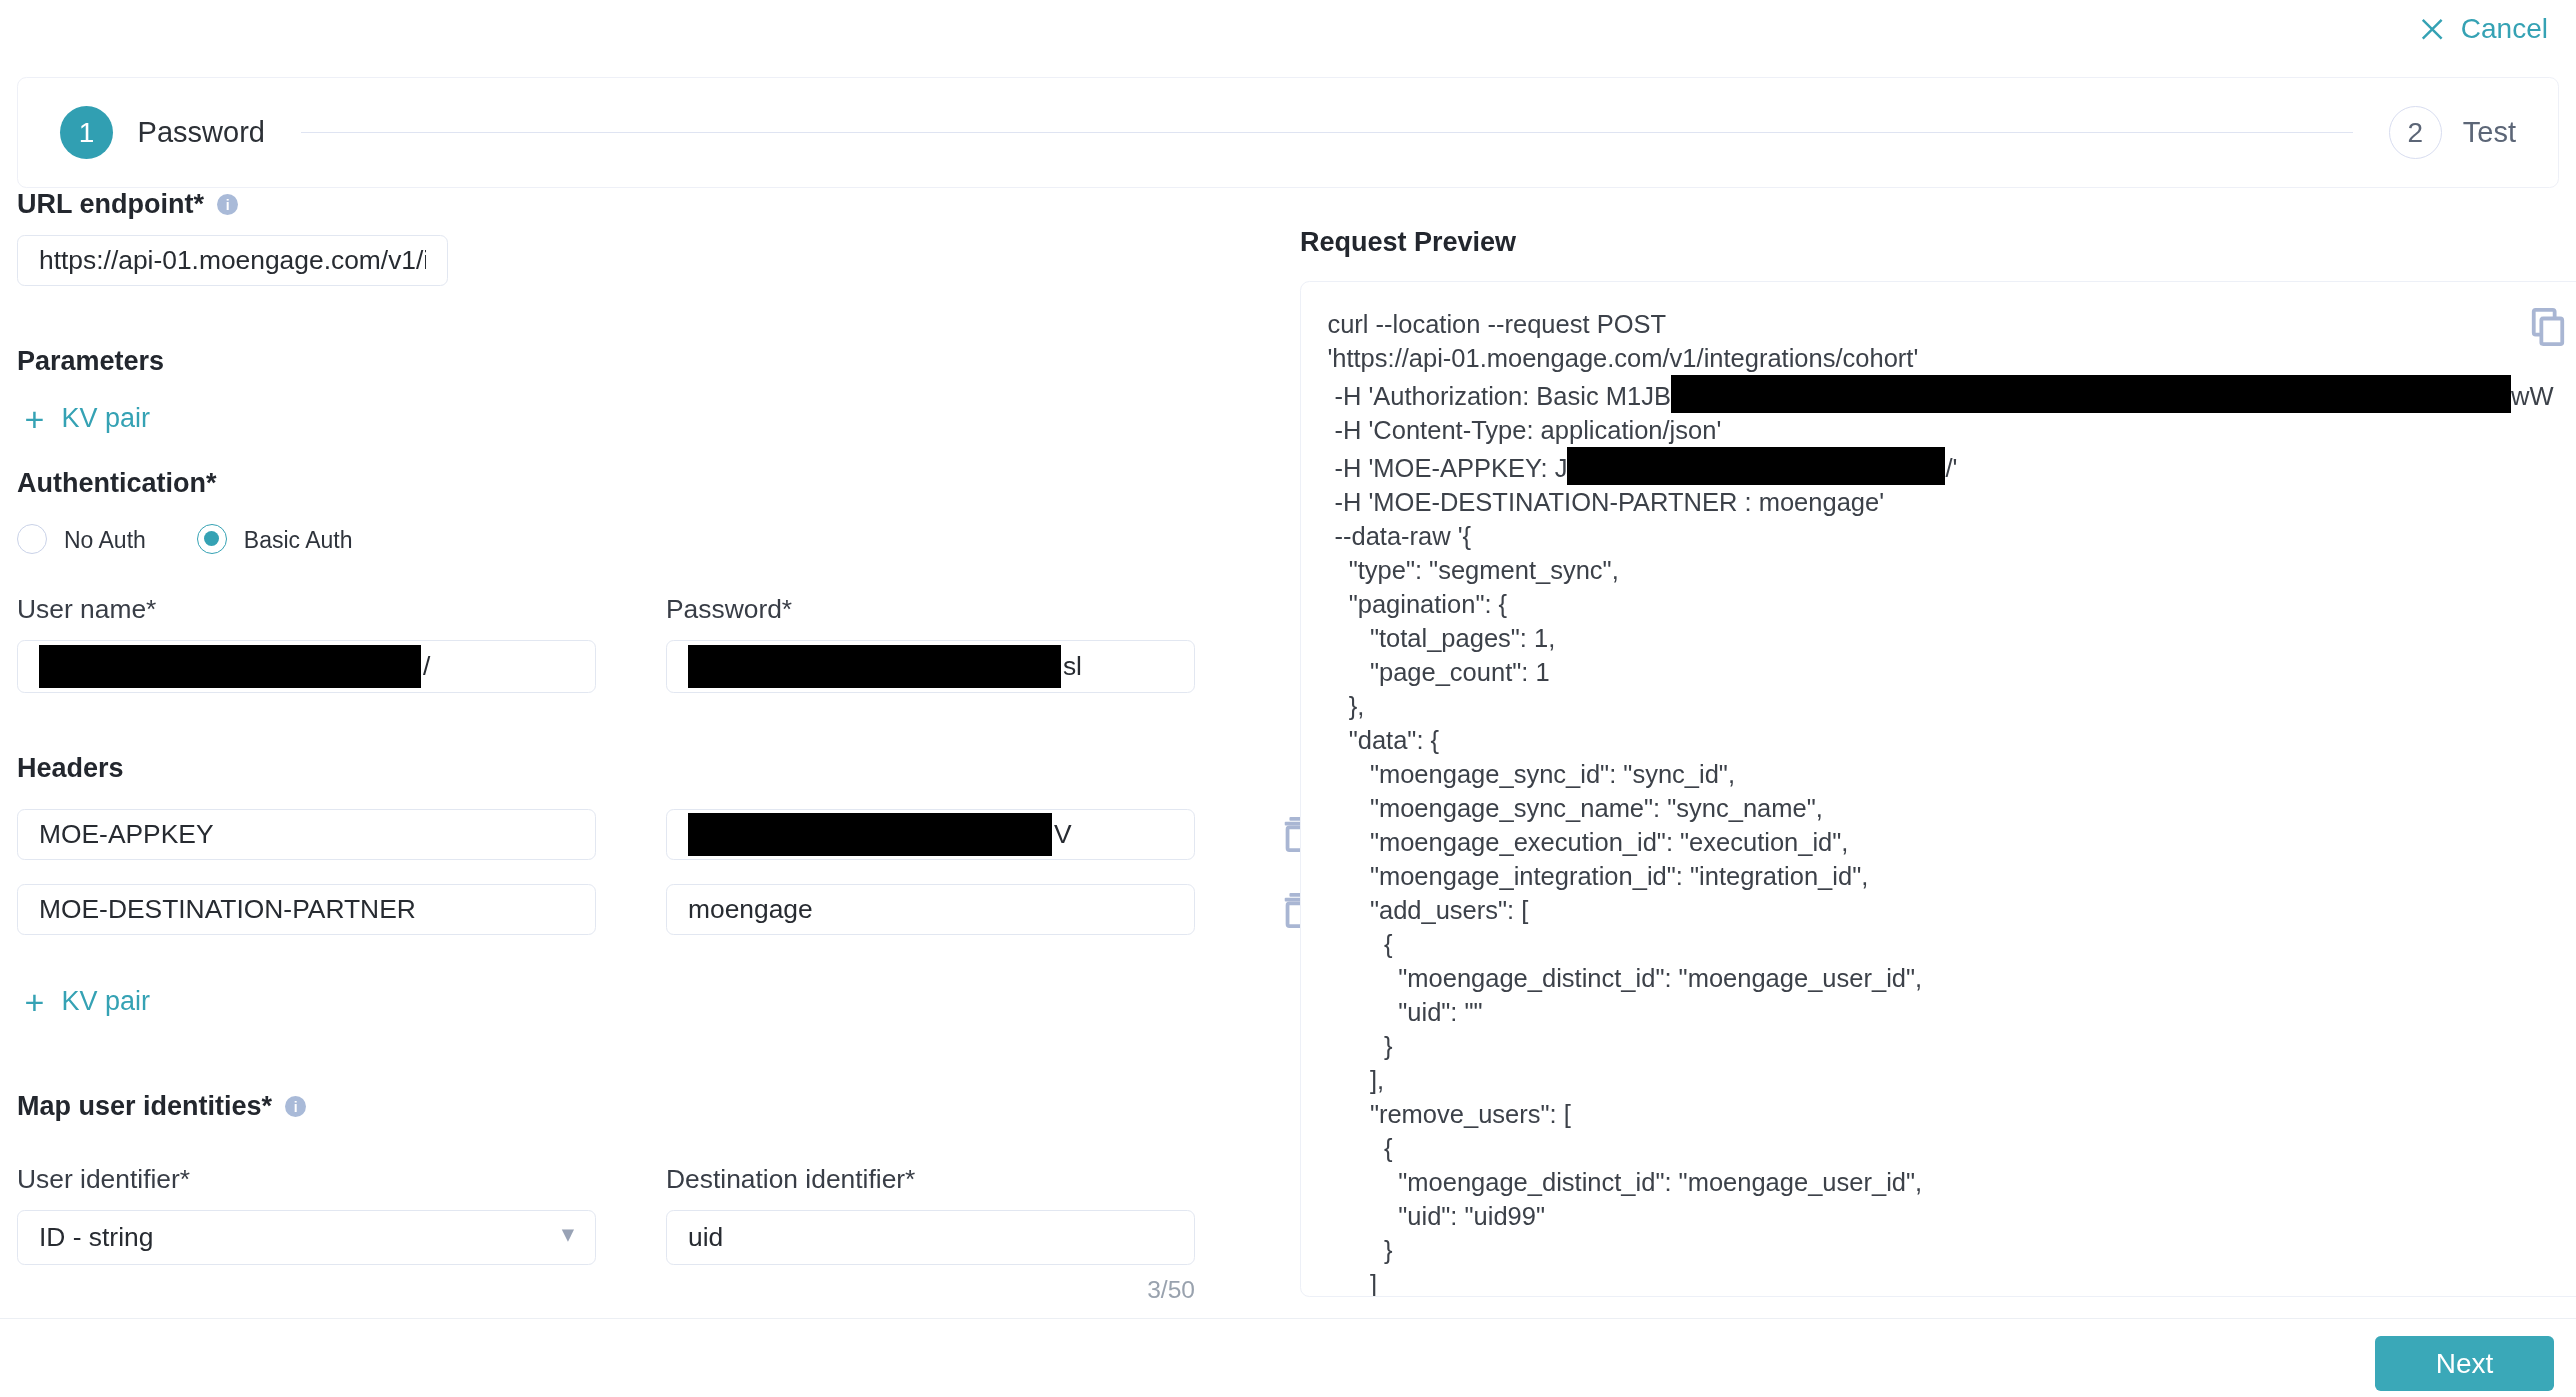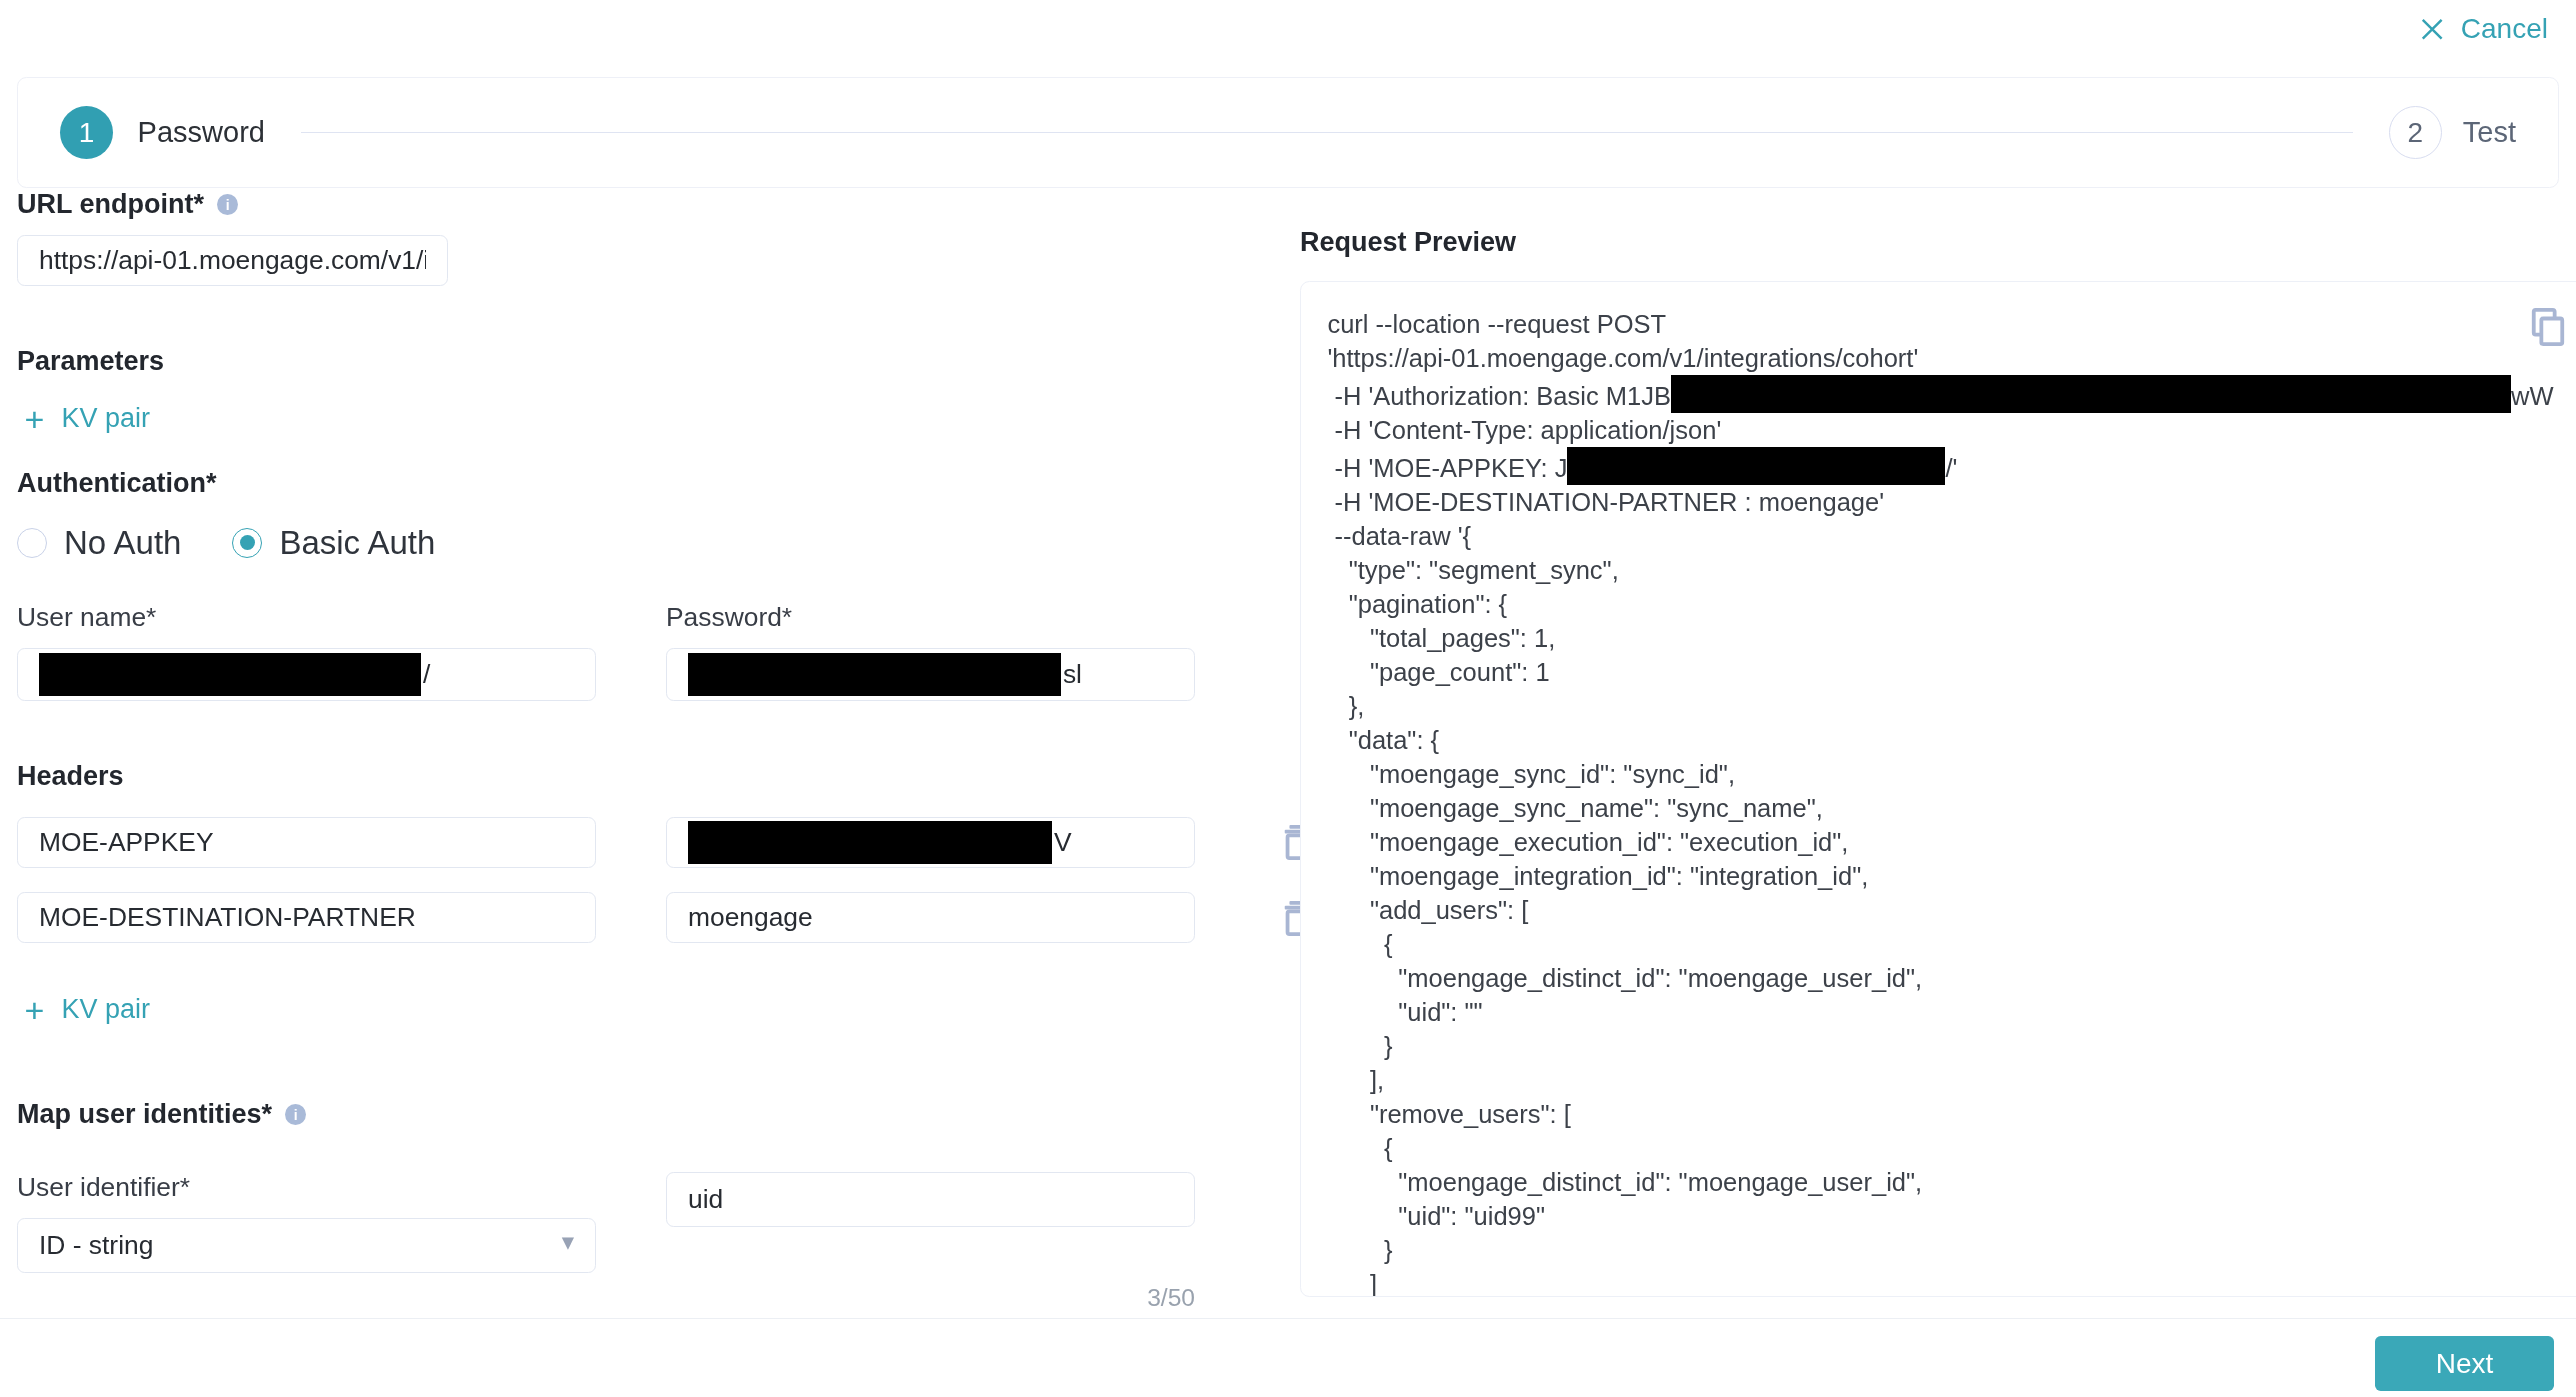--- a/index.html
+++ b/index.html
@@ -42,21 +42,21 @@
     font-family: "Liberation Sans", sans-serif; }
   input.input { display: block; }
 
   .url-input { width: 431px; height: 51px; margin-top: 15px; }
 
   .kv-link { display: flex; align-items: center; gap: 17px; color: #35a2b4; font-size: 27px;
     background: none; border: none; cursor: pointer; padding: 0; margin-left: 7.6px; }
   .plus-glyph { font-size: 34px; line-height: 28px; font-weight: 400; }
 
   .radio-row { display: flex; align-items: center; gap: 51px; margin-top: 24.6px; }
-  .radio-option { display: flex; align-items: center; gap: 17px; font-size: 33px; color: #2f343c; cursor: pointer; }
+  .radio-option { display: flex; align-items: flex-end; gap: 17px; font-size: 23px; color: #2f343c; cursor: pointer; }
   .radio-circle { width: 30px; height: 30px; border-radius: 50%; border: 1.9px solid #c9d2e8; background: #fff;
     display: flex; align-items: center; justify-content: center; }
   .radio-option.checked .radio-circle { border-color: #35a2b4; }
   .radio-option.checked .radio-circle::after { content: ""; width: 15px; height: 15px;
     border-radius: 50%; background: #35a2b4; }
 
   .two-col { display: grid; grid-template-columns: 579px 529px 38px; column-gap: 70px; align-items: start; }
   .two-col .field-label { margin-bottom: 15px; }
   .tall-input { height: 53px; width: 100%; }
 
@@ -204,20 +204,21 @@
 
     <div class="two-col" style="margin-top:42px;">
       <div>
         <div class="field-label">User identifier*</div>
         <div class="input select-box">
           <span>ID - string</span>
           <span class="chevron">▾</span>
         </div>
       </div>
       <div>
+        <div class="field-label">Destination identifier*</div>
         <input class="input select-box" style="height: 55px;" readonly="" value="uid">
       </div>
       <div></div>
       <div class="char-counter">3/50</div>
     </div>
 
   </div>
 
   <div class="right-col">
     <div class="preview-heading">Request Preview</div>

